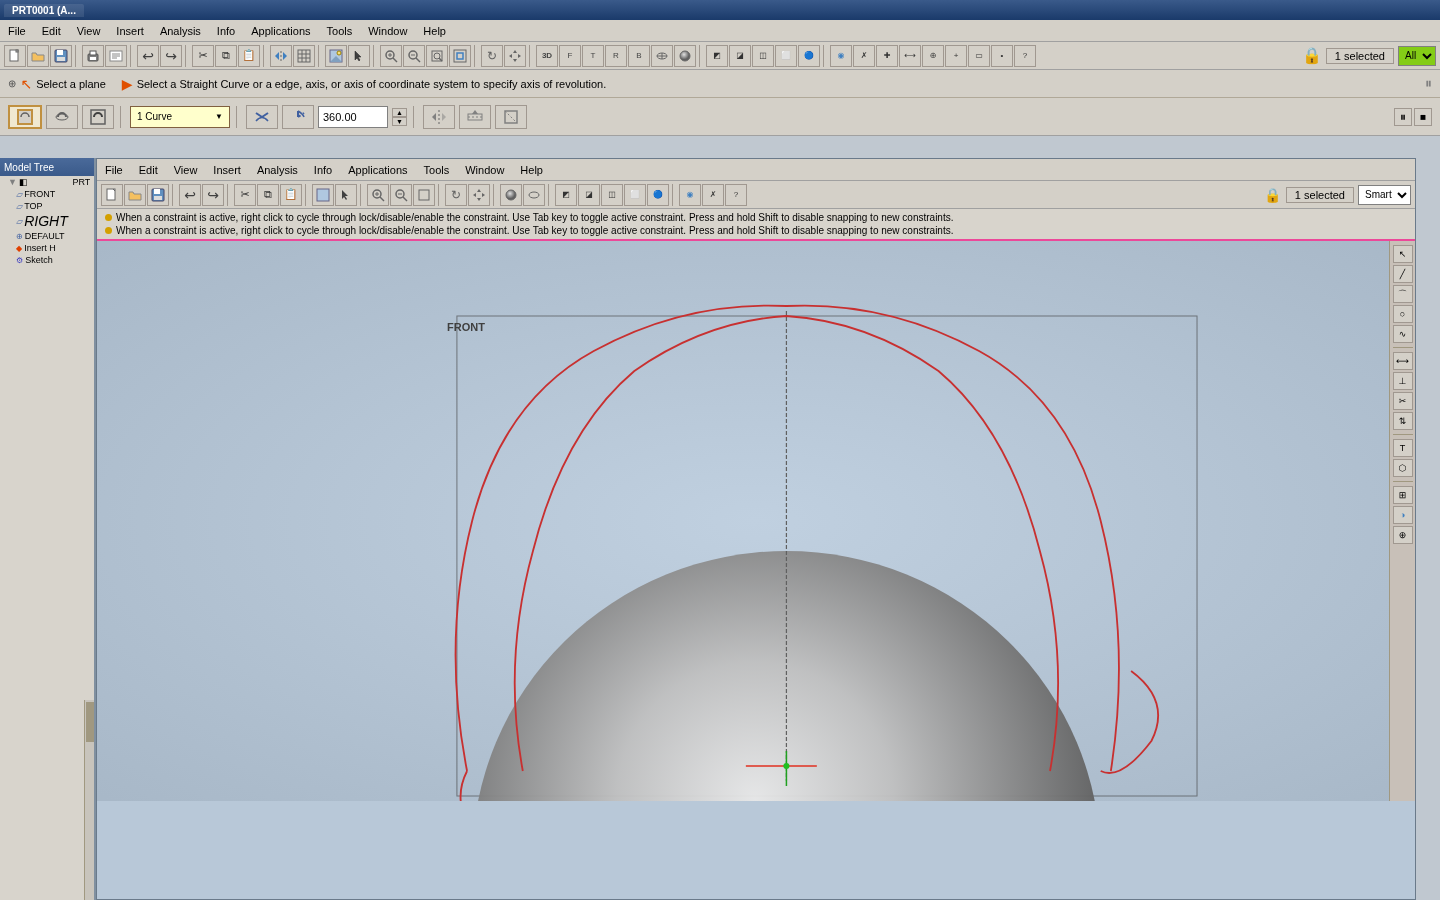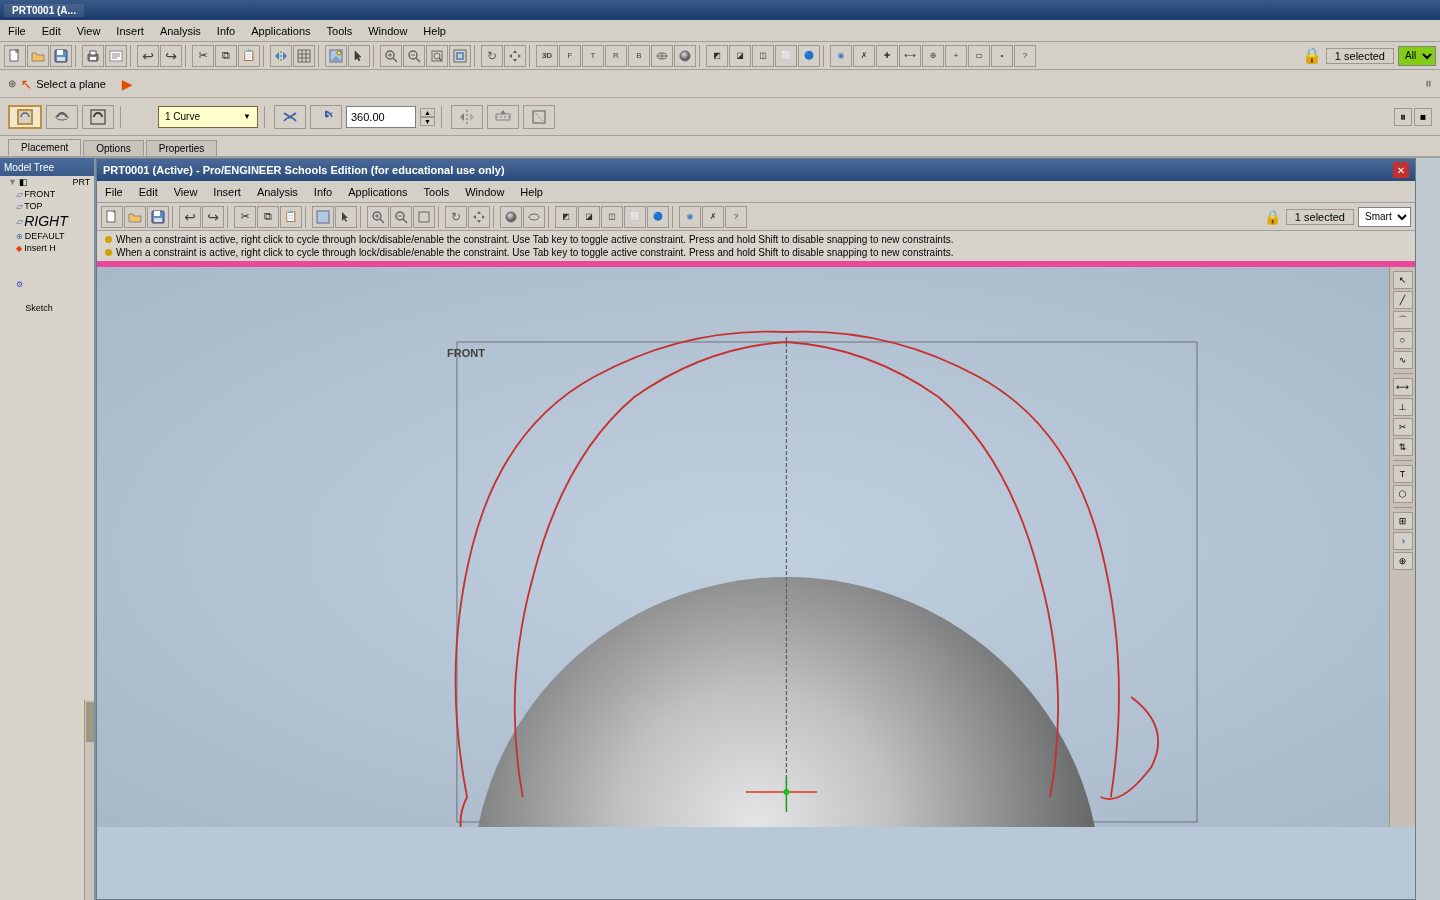--- a/index.html
+++ b/index.html
@@ -295,20 +295,21 @@
   </div>
 
   <div style="position: absolute; top: 70px; left: 0; width: 1440px; background: #d4d0c8; height: 28px; display: flex; align-items: center; padding: 0 8px; border-bottom: 1px solid #b0a898; font-size: 11px;">
     <div style="display:flex; align-items:center; gap:4px; margin-right: 16px;">
       <span style="color:#505050; font-size:10px;">⊕</span>
       <span style="color:#e05000; font-size:14px;">↖</span>
       <span>Select a plane</span>
     </div>
     <div style="display:flex; align-items:center; gap:4px; flex:1;">
       <span style="color:#e05000; font-size:14px;">▶</span>
+      <span>Select a  Straight Curve or a edge, axis, or axis of coordinate system to specify axis of revolution.</span>
     </div>
     <div style="display:flex; align-items:center; gap:4px;">
       <span style="font-size:14px; color:#808080;">⏸</span>
     </div>
   </div>
 
   <div style="position: absolute; top: 98px; left: 0; width: 1440px; background: #d4d0c8; height: 38px; display: flex; align-items: center; padding: 0 8px; border-bottom: 1px solid #a0a0a0; gap: 4px;">
 
     <div class="feature-btn active">
       <svg width="18" height="18" viewBox="0 0 18 18">
@@ -323,21 +324,21 @@
         </svg>
     </div>
     <div class="feature-btn">
       <svg width="18" height="18" viewBox="0 0 18 18">
           <rect x="2" y="2" width="14" height="14" fill="none" stroke="#606060" stroke-width="1.5"></rect>
           <path d="M5,9 A4,4 0 0,1 13,9" fill="none" stroke="#404040" stroke-width="2"></path>
         </svg>
     </div>
     <div class="toolbar-sep"></div>
 
-    <div style="display:flex; align-items:center; gap:2px;margin-left:28px;">
+    <div style="display:flex; align-items:center; gap:2px;">
       <div style="background:#ffffcc; border:1px solid #806040; padding:2px 6px; font-size:10px; height:22px; min-width:100px; display:flex; align-items:center; justify-content:space-between; cursor:pointer;">
         <span>1 Curve</span>
         <span style="font-size:8px;">▼</span>
       </div>
     </div>
 
     <div class="toolbar-sep"></div>
     <div class="feature-btn">
       <svg width="18" height="18" viewBox="0 0 18 18">
           <path d="M9,9 L3,5" stroke="#4060a0" stroke-width="2"></path>
@@ -380,25 +381,20 @@
           <line x1="3" y1="3" x2="15" y2="15" stroke="#808080" stroke-dasharray="2"></line>
         </svg>
     </div>
 
     <div style="margin-left: auto; display:flex; gap:2px;">
       <div style="width:18px; height:18px; background:#d4d0c8; border:1px solid #a09890; display:flex; align-items:center; justify-content:center; font-size:12px; cursor:pointer;">⏸</div>
       <div style="width:18px; height:18px; background:#d4d0c8; border:1px solid #a09890; display:flex; align-items:center; justify-content:center; font-size:12px; cursor:pointer;">⏹</div>
     </div>
   </div>
 
-  <div style="position: absolute; top: 136px; left: 0; width: 1440px; background: #d4d0c8; height: 22px; display: flex; align-items: flex-end; padding: 0 8px; border-bottom: 2px solid #a0a0a0;">
-    <div class="feature-tab active">Placement</div>
-    <div class="feature-tab">Options</div>
-    <div class="feature-tab">Properties</div>
-  </div>
 
   <div style="position: absolute; top: 158px; left: 0; width: 96px; height: 742px; background: #d8d4cc; border-right: 2px solid #8090a0;">
     <div style="background: linear-gradient(to bottom, #4a6a9a, #3a5a8a); color:white; padding: 2px 4px; font-size:10px; font-weight:normal; height:18px; display:flex; align-items:center;">Model Tree</div>
 
     <div class="tree-item">
       <span style="color:#808080; font-size:9px;">▼</span>
       <span style="font-size:9px;">◧</span>
       <span style="font-size:9px; overflow:hidden;margin-left:43px;">PRT0001.PR</span>
     </div>
     <div class="tree-item" style="padding-left:16px;">
@@ -416,34 +412,30 @@
     <div class="tree-item" style="padding-left:16px;">
       <span style="font-size:8px; color:#4060a0;">⊕</span>
       <span style="font-size:9px; overflow:hidden;">DEFAULT</span>
     </div>
     <div class="tree-item" style="padding-left:16px;">
       <span style="font-size:8px; color:#e04000;">◆</span>
       <span style="font-size:9px; overflow:hidden;">Insert H</span>
     </div>
     <div class="tree-item" style="padding-left:16px;">
       <span style="font-size:8px; color:#4040c0;">⚙</span>
-      <span style="font-size:9px; overflow:hidden;margin-top:48px;">Sketch</span>
+      <span style="font-size:9px; overflow:hidden;">Sketch</span>
     </div>
 
     <div style="position:absolute; bottom:0; right:0; width:10px; height:200px; background:#c8c4bc; border-left:1px solid #a09880;">
       <div style="width:8px; height:40px; background:#a09880; margin:2px auto;"></div>
     </div>
   </div>
 
   <div style="position: absolute; top: 158px; left: 96px; width: 1320px; height: 742px; background: #b8c8d8; border: 1px solid #6a7a8a; overflow: hidden;">
 
-    <div style="background: linear-gradient(to bottom, #4a6a9a, #2a4a7a); color:white; height:22px; display:flex; align-items:center; padding:0 6px; font-size:11px; font-weight:bold; justify-content:space-between;">
-      <span>PRT0001 (Active) - Pro/ENGINEER Schools Edition (for educational use only)</span>
-      <button style="background:#c03030; color:white; border:none; width:16px; height:16px; font-size:10px; cursor:pointer; display:flex; align-items:center; justify-content:center;">✕</button>
-    </div>
 
     <div style="background:#d4d0c8; height:22px; display:flex; align-items:center; border-bottom:1px solid #a0a0a0;">
       <span class="menu-item">File</span>
       <span class="menu-item">Edit</span>
       <span class="menu-item">View</span>
       <span class="menu-item">Insert</span>
       <span class="menu-item">Analysis</span>
       <span class="menu-item">Info</span>
       <span class="menu-item">Applications</span>
       <span class="menu-item">Tools</span>
@@ -550,21 +542,21 @@
 
       <div style="margin-left: auto; display: flex; align-items: center; gap: 4px;">
         <span style="font-size:14px; color:#4040a0;">🔒</span>
         <div class="selected-badge">1 selected</div>
         <select style="background: white; border: 1px solid #808080; font-size: 10px; height: 20px; padding: 0 2px;">
           <option>Smart</option>
         </select>
       </div>
     </div>
 
-    <div style="background:#d8d4cc; padding:2px 8px; border-bottom:6px solid #ec4899; font-size:10px;">
+    <div style="background:#d8d4cc; padding:2px 8px; border-bottom:2px solid #ec4899; font-size:10px;">
       <div style="display:flex; align-items:flex-start; gap:4px; padding:1px 0;">
         <div style="width:7px; height:7px; background:#d4a000; border-radius:50%; flex-shrink:0; margin-top:2px;"></div>
         <span>When a constraint is active, right click to cycle through lock/disable/enable the constraint. Use Tab key to toggle active constraint. Press and hold Shift to disable snapping to new constraints.</span>
       </div>
       <div style="display:flex; align-items:flex-start; gap:4px; padding:1px 0;">
         <div style="width:7px; height:7px; background:#d4a000; border-radius:50%; flex-shrink:0; margin-top:2px;"></div>
         <span>When a constraint is active, right click to cycle through lock/disable/enable the constraint. Use Tab key to toggle active constraint. Press and hold Shift to disable snapping to new constraints.</span>
       </div>
     </div>
 

